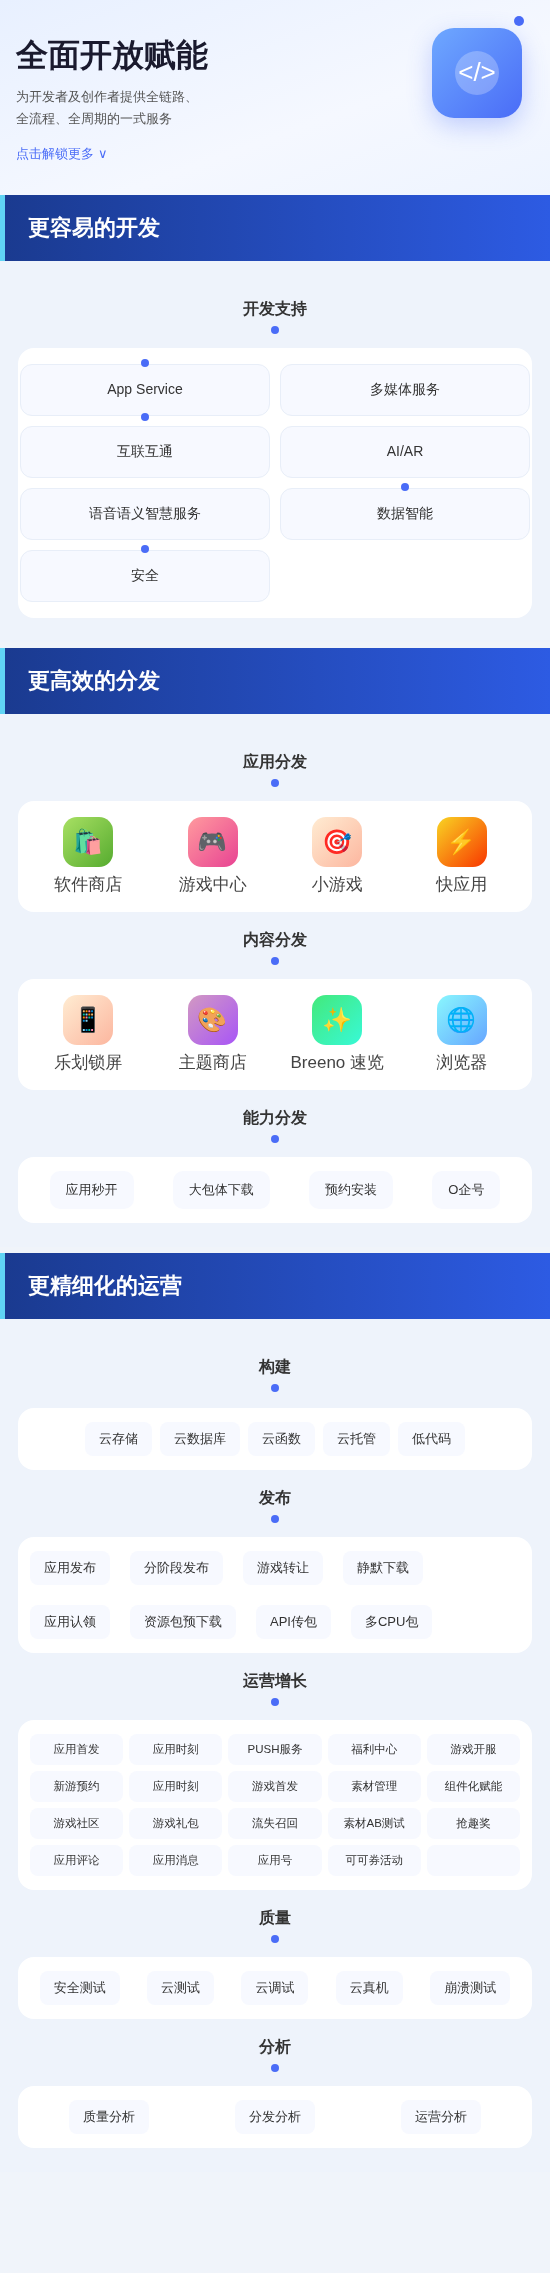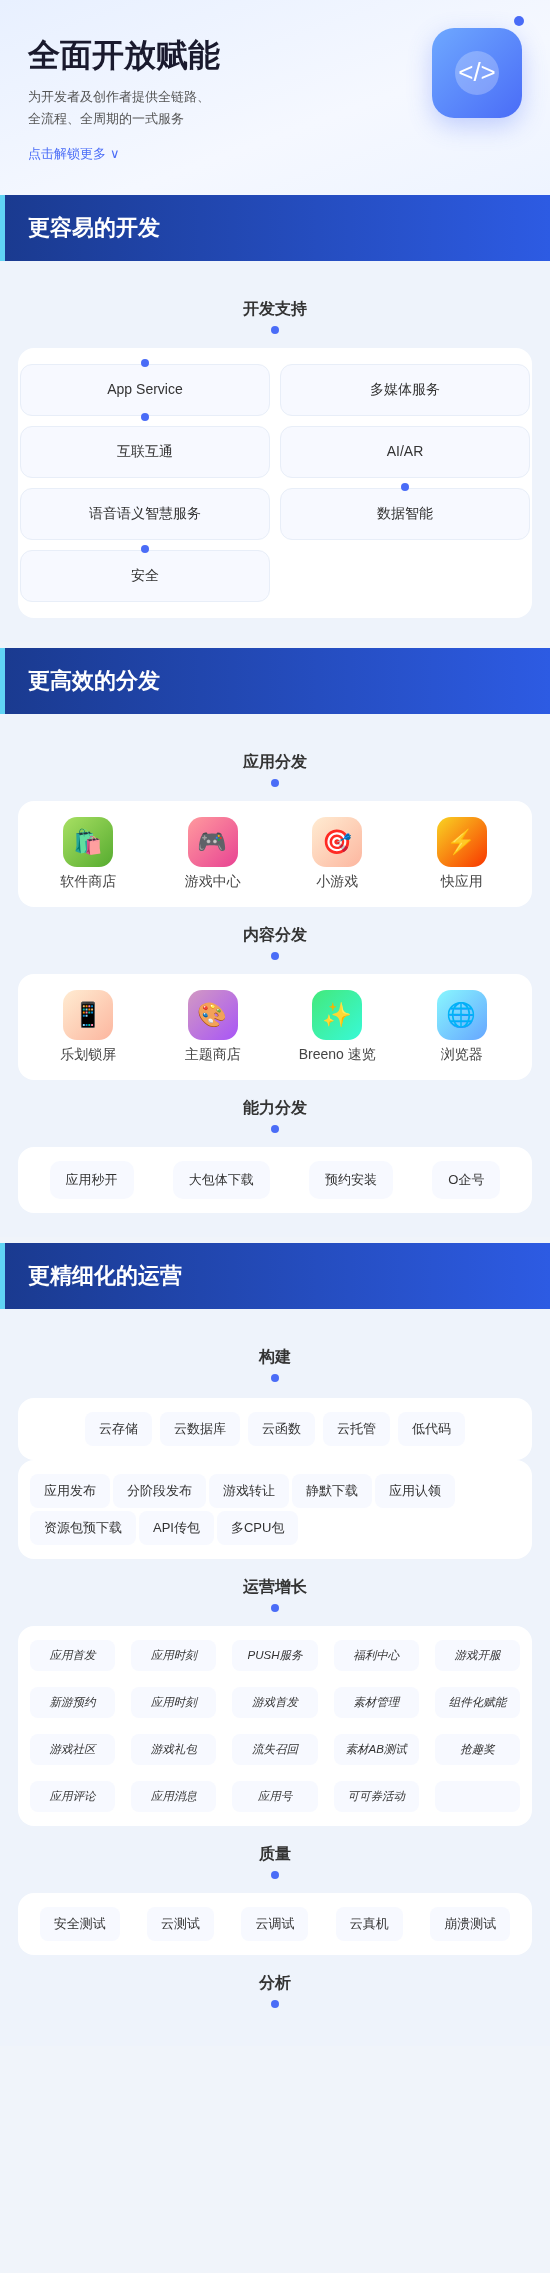--- a/index.html
+++ b/index.html
@@ -6,21 +6,21 @@
     body {
       width: 550px;
       background: #f0f4fa;
       font-family: -apple-system, "PingFang SC", "Microsoft YaHei", sans-serif;
       color: #222;
     }
 
     
     .hero {
       background: linear-gradient(160deg, #e8f0ff 0%, #f5f8ff 60%, #eef4ff 100%);
-      padding: 36px 28px 32px 28px;
+      padding: 36px 28px 32px 16px;
       position: relative;
       overflow: hidden;
     }
     .hero-title {
       font-size: 32px;
       font-weight: 700;
       color: #1a1a2e;
       line-height: 1.2;
       margin-bottom: 12px;
     }
@@ -176,21 +176,21 @@
     .dist-icon {
       width: 50px;
       height: 50px;
       border-radius: 14px;
       display: flex;
       align-items: center;
       justify-content: center;
       font-size: 24px;
     }
     .dist-label {
-      font-size: 14px;
+      font-size: 17px;
       color: #444;
       text-align: right;
     }
 
     
     .cap-grid {
       background: #fff;
       border-radius: 16px;
       padding: 14px 12px;
       display: flex;
@@ -243,40 +243,39 @@
       color: #333;
     }
 
     
     .pub-grid {
       background: #fff;
       border-radius: 16px;
       padding: 14px 12px;
       display: flex;
       flex-wrap: wrap;
-      gap: 3px;
+      gap: 20px;
       justify-content: flex-start;
     }
     .pub-item {
       background: #f7f9ff;
       border-radius: 8px;
       padding: 8px 14px;
       font-size: 13px;
       color: #333;
     }
 
     
     .growth-grid {
       background: #fff;
       border-radius: 16px;
       padding: 14px 12px;
       display: grid;
       grid-template-columns: repeat(5, 1fr);
-      gap: 16px;
-      font-style: italic;
+      gap: 6px;
     }
     .growth-item {
       background: #f7f9ff;
       border-radius: 8px;
       padding: 8px 4px;
       font-size: 11.5px;
       color: #333;
       text-align: center;
     }
 
@@ -420,20 +419,21 @@
 
   <div class="sub-title">构建</div>
   <div class="ops-grid">
     <div class="ops-item">云存储</div>
     <div class="ops-item">云数据库</div>
     <div class="ops-item">云函数</div>
     <div class="ops-item">云托管</div>
     <div class="ops-item">低代码</div>
   </div>
 
+  <div class="sub-title">发布</div>
   <div class="pub-grid">
     <div class="pub-item">应用发布</div>
     <div class="pub-item">分阶段发布</div>
     <div class="pub-item">游戏转让</div>
     <div class="pub-item">静默下载</div>
     <div class="pub-item">应用认领</div>
     <div class="pub-item">资源包预下载</div>
     <div class="pub-item">API传包</div>
     <div class="pub-item">多CPU包</div>
   </div>
@@ -465,14 +465,19 @@
   <div class="sub-title">质量</div>
   <div class="qa-grid">
     <div class="qa-item">安全测试</div>
     <div class="qa-item">云测试</div>
     <div class="qa-item">云调试</div>
     <div class="qa-item">云真机</div>
     <div class="qa-item">崩溃测试</div>
   </div>
 
   <div class="sub-title">分析</div>
+  <div class="qa-grid">
+    <div class="qa-item">质量分析</div>
+    <div class="qa-item">分发分析</div>
+    <div class="qa-item">运营分析</div>
+  </div>
 
 </div>
 
 </body></html>

